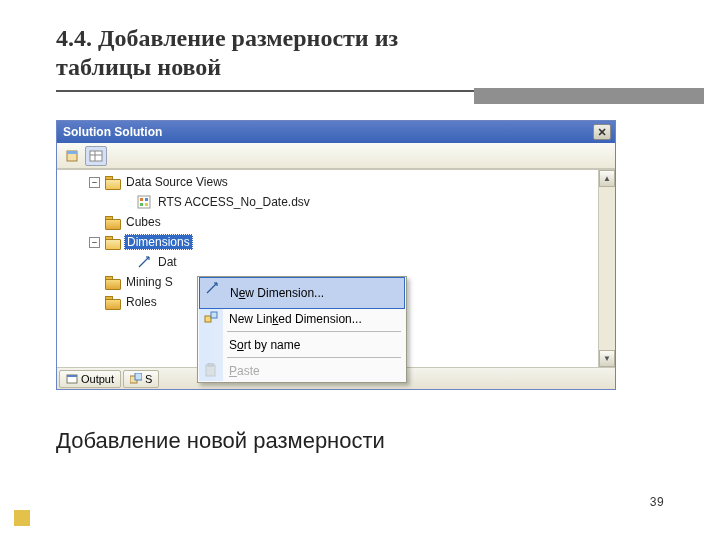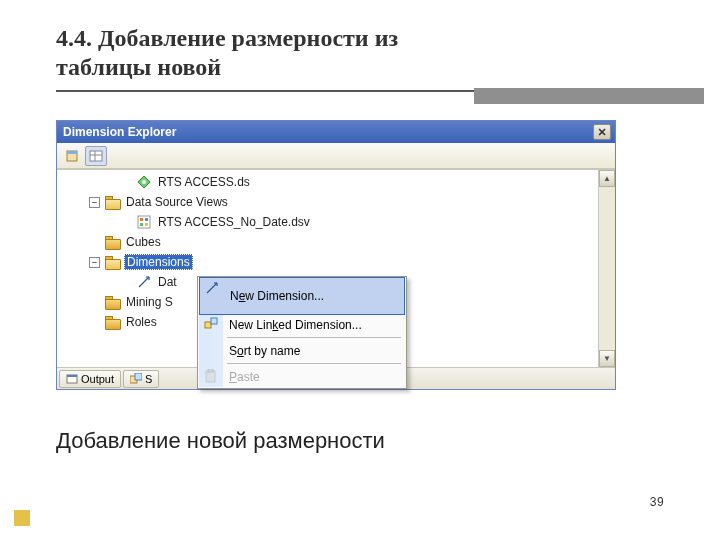--- a/index.html
+++ b/index.html
@@ -135,21 +135,21 @@
   .ctx-strip {
     position:absolute; left:1px; top:1px; bottom:1px; width:24px;
     background:linear-gradient(to right,#dbeafd,#e2ecfb);
   }
   .ctx-item {
     position:relative; height:21px;
     display:flex; align-items:center;
     padding-left:30px;
     color:#000;
   }
-  .ctx-item.hover { background:#c1d2f0; border:1px solid #316ac5; height:38px; margin:-1px 0; }
+  .ctx-item.hover { background:#c1d2f0; border:1px solid #316ac5; height:32px; margin:-1px 0; }
   .ctx-item.sep { height:5px; padding:0; }
   .ctx-item.sep::after {
     content:''; display:block; position:absolute; left:28px; right:4px; top:2px;
     border-top:1px solid #bbb;
   }
   .ctx-item.disabled { color:#aaa; }
   .ctx-icon { position:absolute; left:4px; width:16px; height:16px; display:flex; align-items:center; justify-content:center; top:2px; }
   .underline { text-decoration: underline; }
   .caption {
     position:absolute; left:56px; top:428px;
@@ -172,21 +172,21 @@
 </div>
 <div class="hr-wrap">
   <div class="hr-line"></div>
   <div class="hr-block"></div>
 </div>
 
 <div class="shot-wrap">
   <div class="vs-window">
 
     <div class="titlebar">
-      <span>Dimension Explorer</span>
+      <span>Solution Solution</span>
       <div class="win-btn">
         <span>✕</span>
       </div>
     </div>
 
     <div class="toolbar">
       <div class="tb-btn">
         <svg width="14" height="14">
             <rect x="2" y="2" width="10" height="10" fill="#f4e0a8" stroke="#a2803a"></rect>
             <rect x="2" y="2" width="10" height="3" fill="#7eb0e4"></rect>
@@ -201,31 +201,20 @@
       </div>
     </div>
 
     <div class="treearea">
       <div class="scrollbar">
         <div class="sbbtn">▲</div>
         <div class="sbbtn bot">▼</div>
       </div>
       <div class="tree">
 
-        <div class="row">
-          <span class="indent" style="width:54px"></span>
-          <span class="exp empty"></span>
-          <span class="ticon">
-            <svg width="14" height="14">
-                <polygon points="7,1 13,7 7,13 1,7" fill="#6fcf6f" stroke="#2e8b2e"></polygon>
-                <circle cx="7" cy="7" r="2" fill="#fff"></circle>
-              </svg>
-          </span>
-          <span class="lbl">RTS ACCESS.ds</span>
-        </div>
 
         <div class="row">
           <span class="indent" style="width:22px"></span>
           <span class="exp">−</span>
           <span class="ticon">
               <span class="folder open"></span>
             </span>
           <span class="lbl">Data Source Views</span>
         </div>
 

